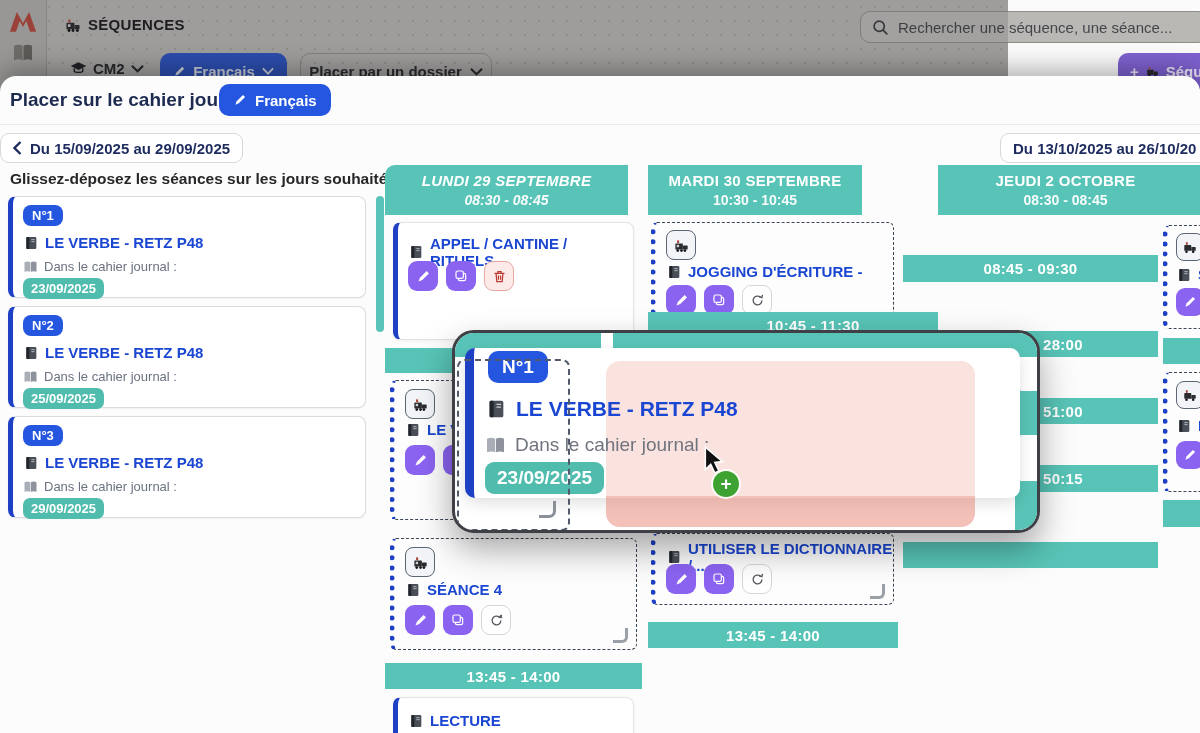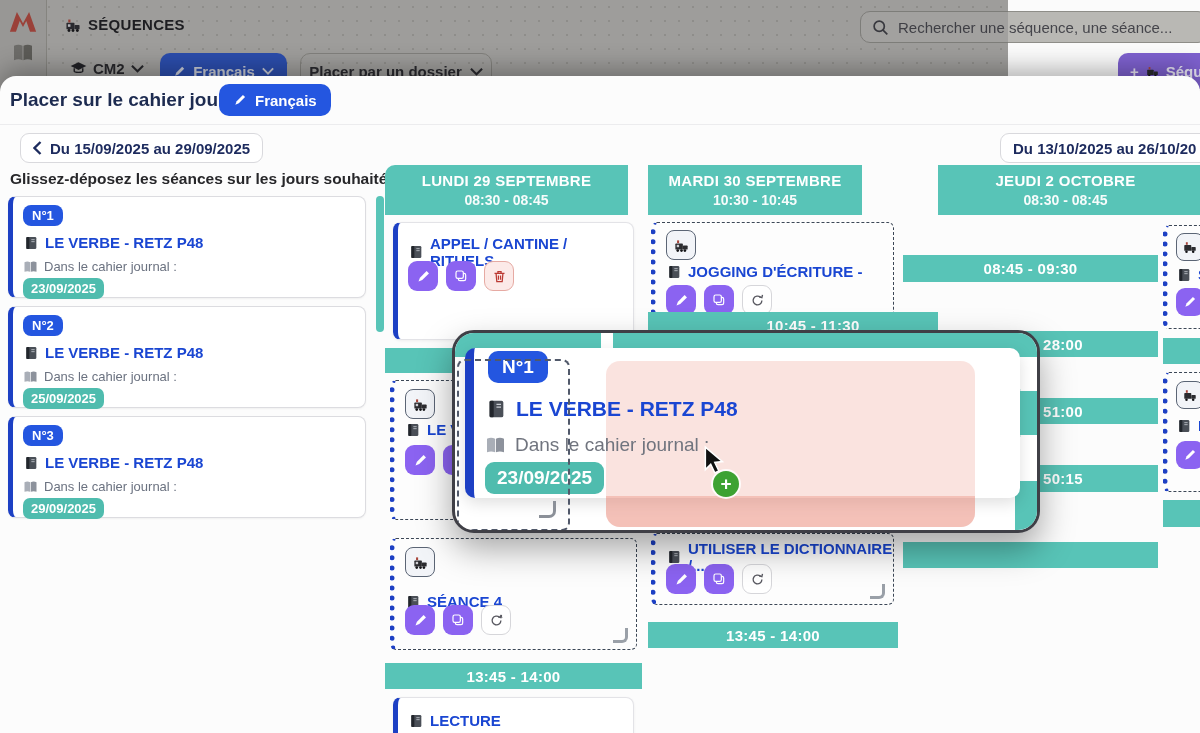--- a/index.html
+++ b/index.html
@@ -34,21 +34,21 @@
 
   
   .modal{position:absolute;left:0;top:76px;width:1200px;height:657px;background:#fcfcfc;
     border-radius:16px 16px 0 0;box-shadow:0 -6px 26px rgba(0,0,0,.32);}
   .modal-header{position:absolute;left:0;top:0;width:1200px;height:48px;border-bottom:1px solid #ececee;}
   .modal-title{position:absolute;left:10px;top:13px;font-size:19px;font-weight:bold;color:#1d2b50;}
   .badge-subject{position:absolute;left:219px;top:8px;height:32px;padding:0 14px;background:#2456e0;
     border-radius:10px;color:#fff;font-weight:bold;font-size:15px;display:flex;align-items:center;gap:8px;}
   .nav-btn{position:absolute;top:57px;height:30px;border:1.5px solid #d9d9dd;border-radius:9px;background:#fff;
     color:#1d2b5e;font-weight:bold;font-size:15px;display:flex;align-items:center;gap:8px;padding:0 12px;box-sizing:border-box;}
-  .nav-prev{left:20px;text-align:right;}
+  .nav-prev{left:0;text-align:right;}
   .nav-next{left:1000px;width:230px;}
   .hint{position:absolute;left:10px;top:94px;font-size:15.5px;font-weight:bold;color:#27272a;}
 
   
   .card{position:absolute;left:8px;width:358px;height:102px;background:#fff;border:1px solid #dcdce0;
     border-left:5px solid #1d40c4;border-radius:8px;box-shadow:0 1px 2px rgba(0,0,0,.05);
     padding:8px 10px;box-sizing:border-box;}
   .num{display:inline-block;background:#2456e0;color:#fff;font-weight:bold;font-size:13px;
     padding:3px 9px;border-radius:8px;}
   .sess-title{display:flex;align-items:center;gap:6px;color:#1a46d2;font-weight:bold;font-size:15px;margin-top:8px;}
@@ -298,21 +298,21 @@
         <svg width="15" height="12" viewBox="0 0 24 20">
               <path d="M2 2c3.2-1.4 6.4-1.4 9.5 0v16c-3.1-1.4-6.3-1.4-9.5 0V2z" fill="#a9aeb7"></path>
               <path d="M22 2c-3.2-1.4-6.4-1.4-9.5 0v16c3.1-1.4 6.3-1.4 9.5 0V2z" fill="#8d929c"></path>
             </svg>
           </span>
         <span>Dans le cahier journal :</span>
         </div>
       <span class="date-badge">29/09/2025</span>
     </div>
 
-    <div class="colhead" style="left:385px;width:243px;border-radius:10px 0 0 0;">
+    <div class="colhead" style="left:385px;width:243px;border-radius:10px 0 0 0;font-style:italic;">
       <div class="d1">LUNDI 29 SEPTEMBRE</div>
       <div class="d2">08:30 - 08:45</div>
     </div>
     <div class="colhead" style="left:648px;width:214px;">
       <div class="d1">MARDI 30 SEPTEMBRE</div>
       <div class="d2">10:30 - 10:45</div>
     </div>
     <div class="colhead" style="left:938px;width:255px;">
       <div class="d1">JEUDI 2 OCTOBRE</div>
       <div class="d2">08:30 - 08:45</div>
@@ -395,21 +395,21 @@
         <svg width="17" height="15" viewBox="0 0 24 22">
             <rect x="3" y="8" width="11" height="9" rx="1" fill="#2b2b2f"></rect>
             <rect x="14" y="11" width="7" height="6" rx="1" fill="#2b2b2f"></rect>
             <rect x="5" y="10" width="3.5" height="3.5" fill="#cfcfd4"></rect>
             <rect x="5.5" y="3.5" width="3" height="4" fill="#a8453a"></rect>
             <circle cx="6.5" cy="18.5" r="2" fill="#141417"></circle>
             <circle cx="12" cy="18.5" r="2" fill="#141417"></circle>
             <circle cx="17" cy="18.5" r="2" fill="#141417"></circle>
           </svg>
         </span>
-      <div class="sess-title" style="position:absolute;left:10px;top:42px;margin-top:12px;">
+      <div class="sess-title" style="position:absolute;left:10px;top:42px;margin-top:0;">
           <span class="ico">
         <svg width="16" height="16" viewBox="0 0 24 24">
               <rect x="5" y="3" width="15" height="18" rx="2" fill="#4a4f57"></rect>
               <rect x="5" y="3" width="4.5" height="18" rx="1" fill="#22262c"></rect>
               <path d="M12.5 7h5M12.5 10h5" stroke="#c9cdd4" stroke-width="1.2"></path>
             </svg>
           </span>
         <span>SÉANCE 4</span>
         </div>
       <div class="btnrow" style="left:10px;top:66px;">

